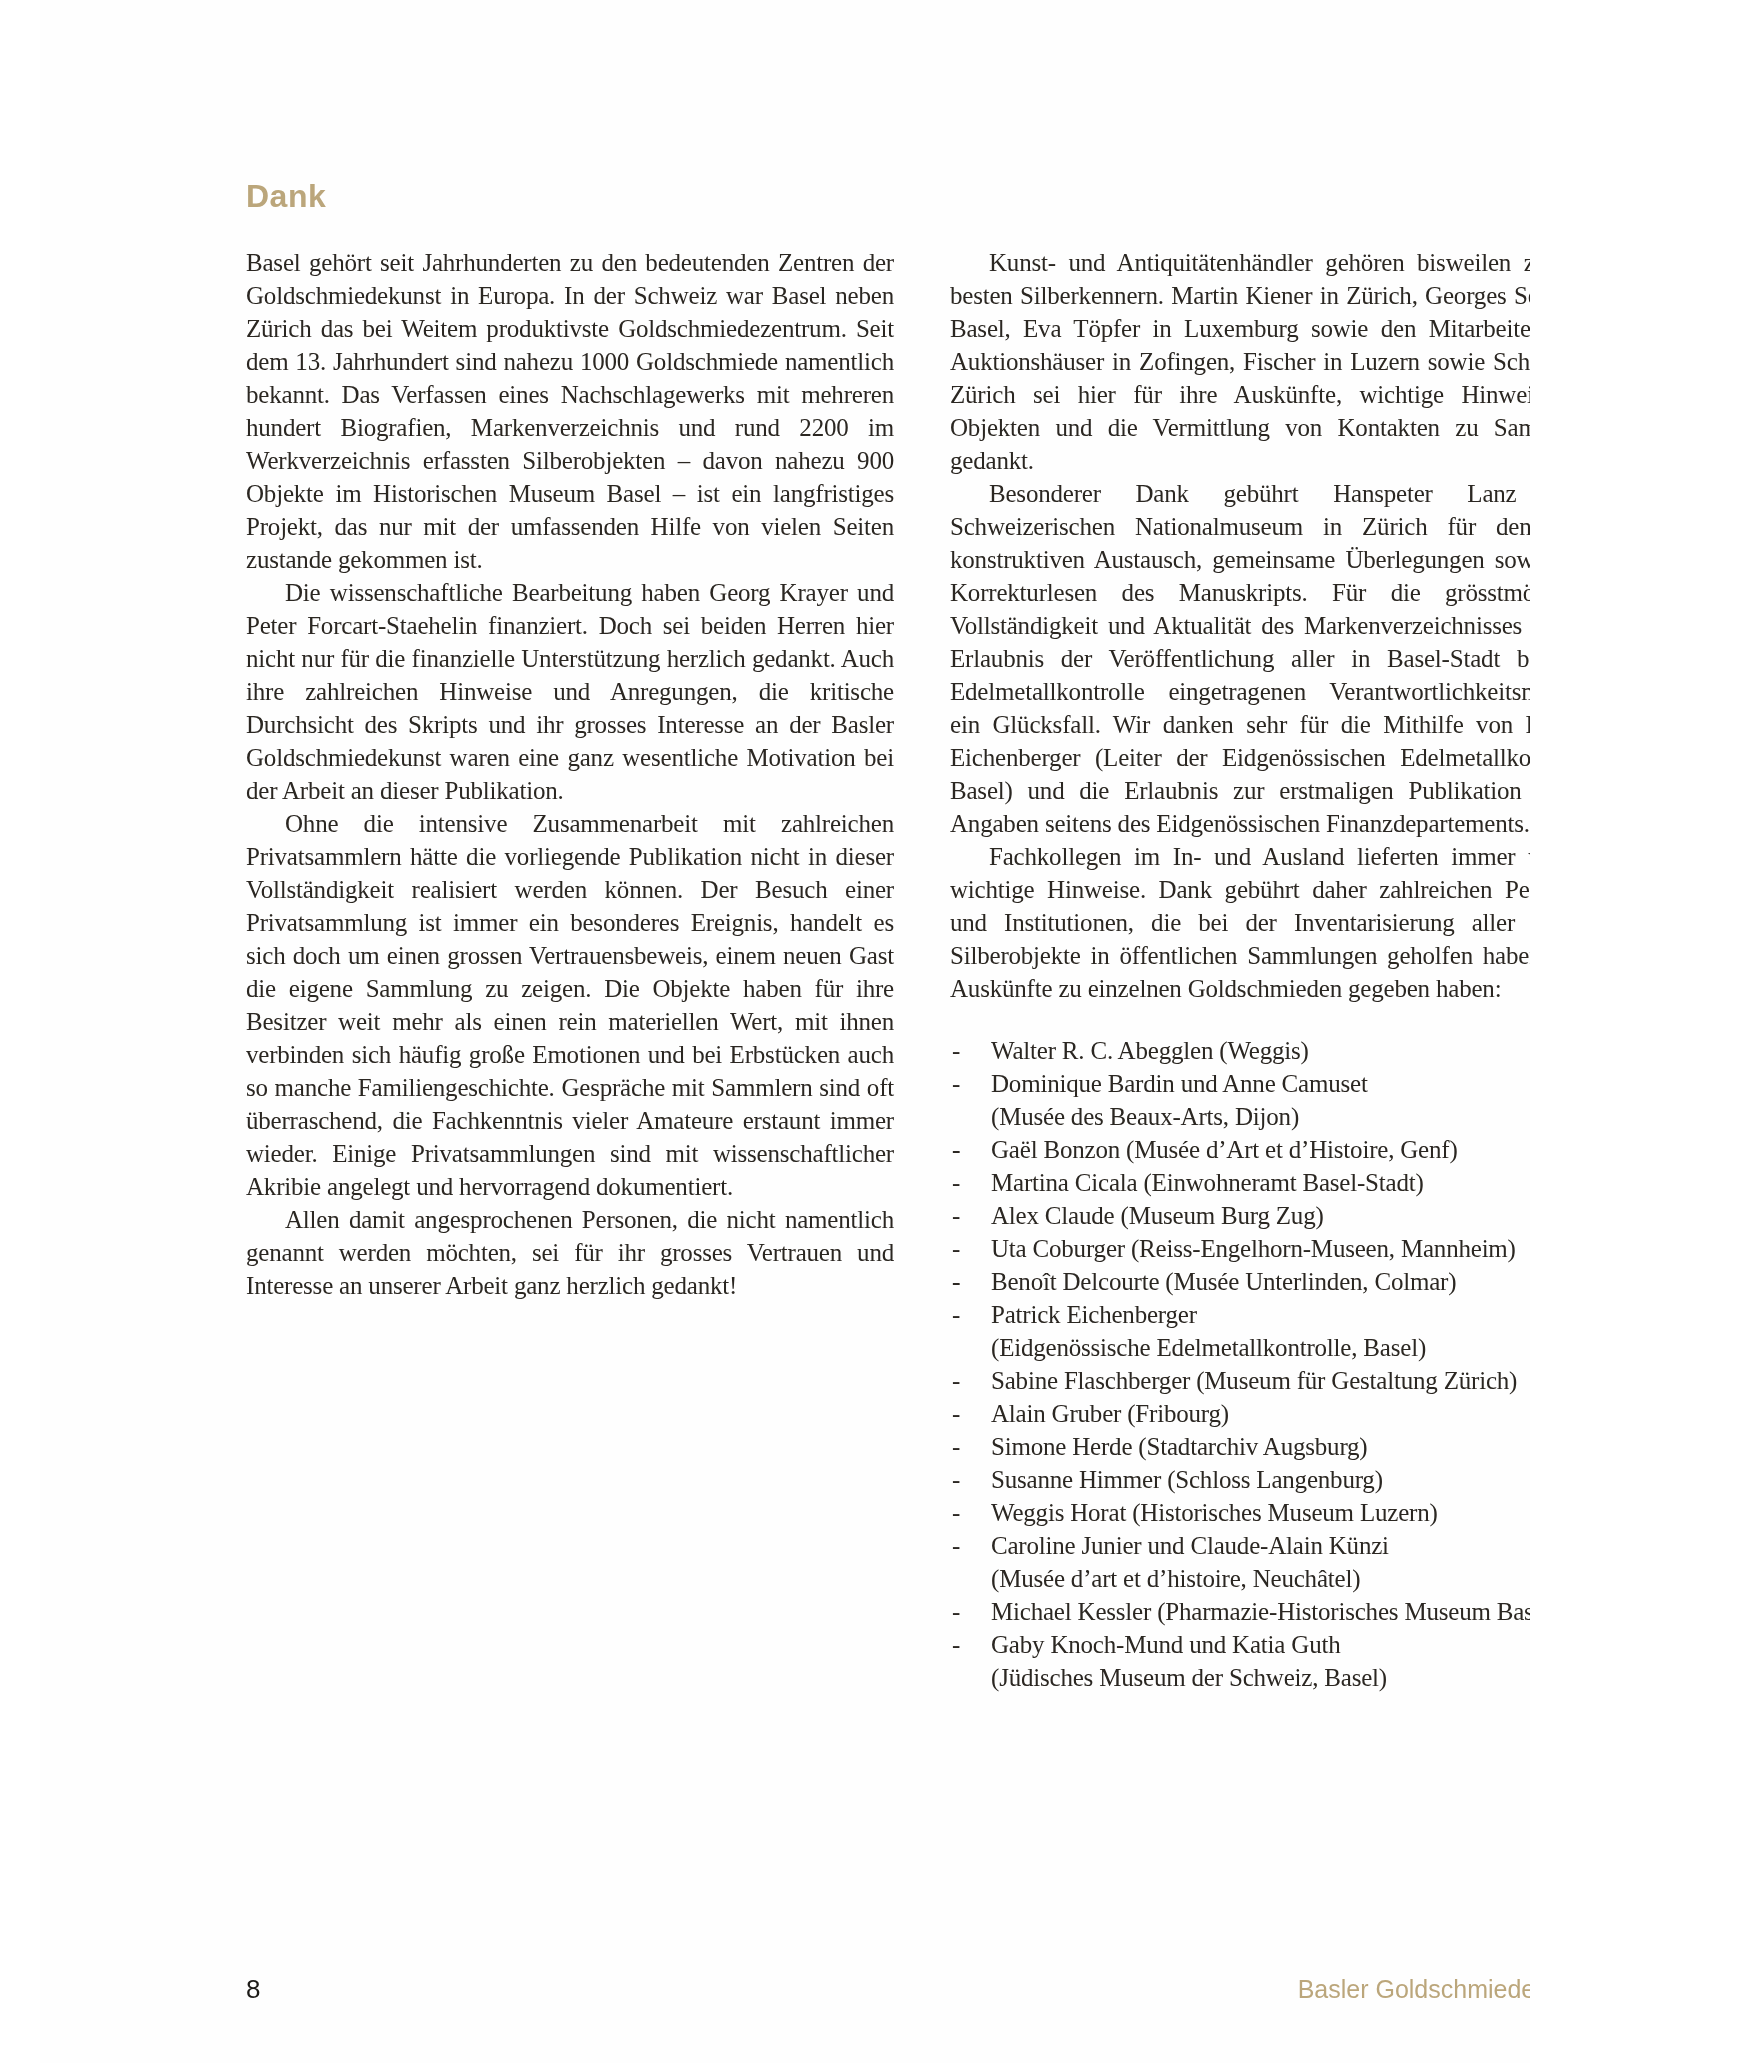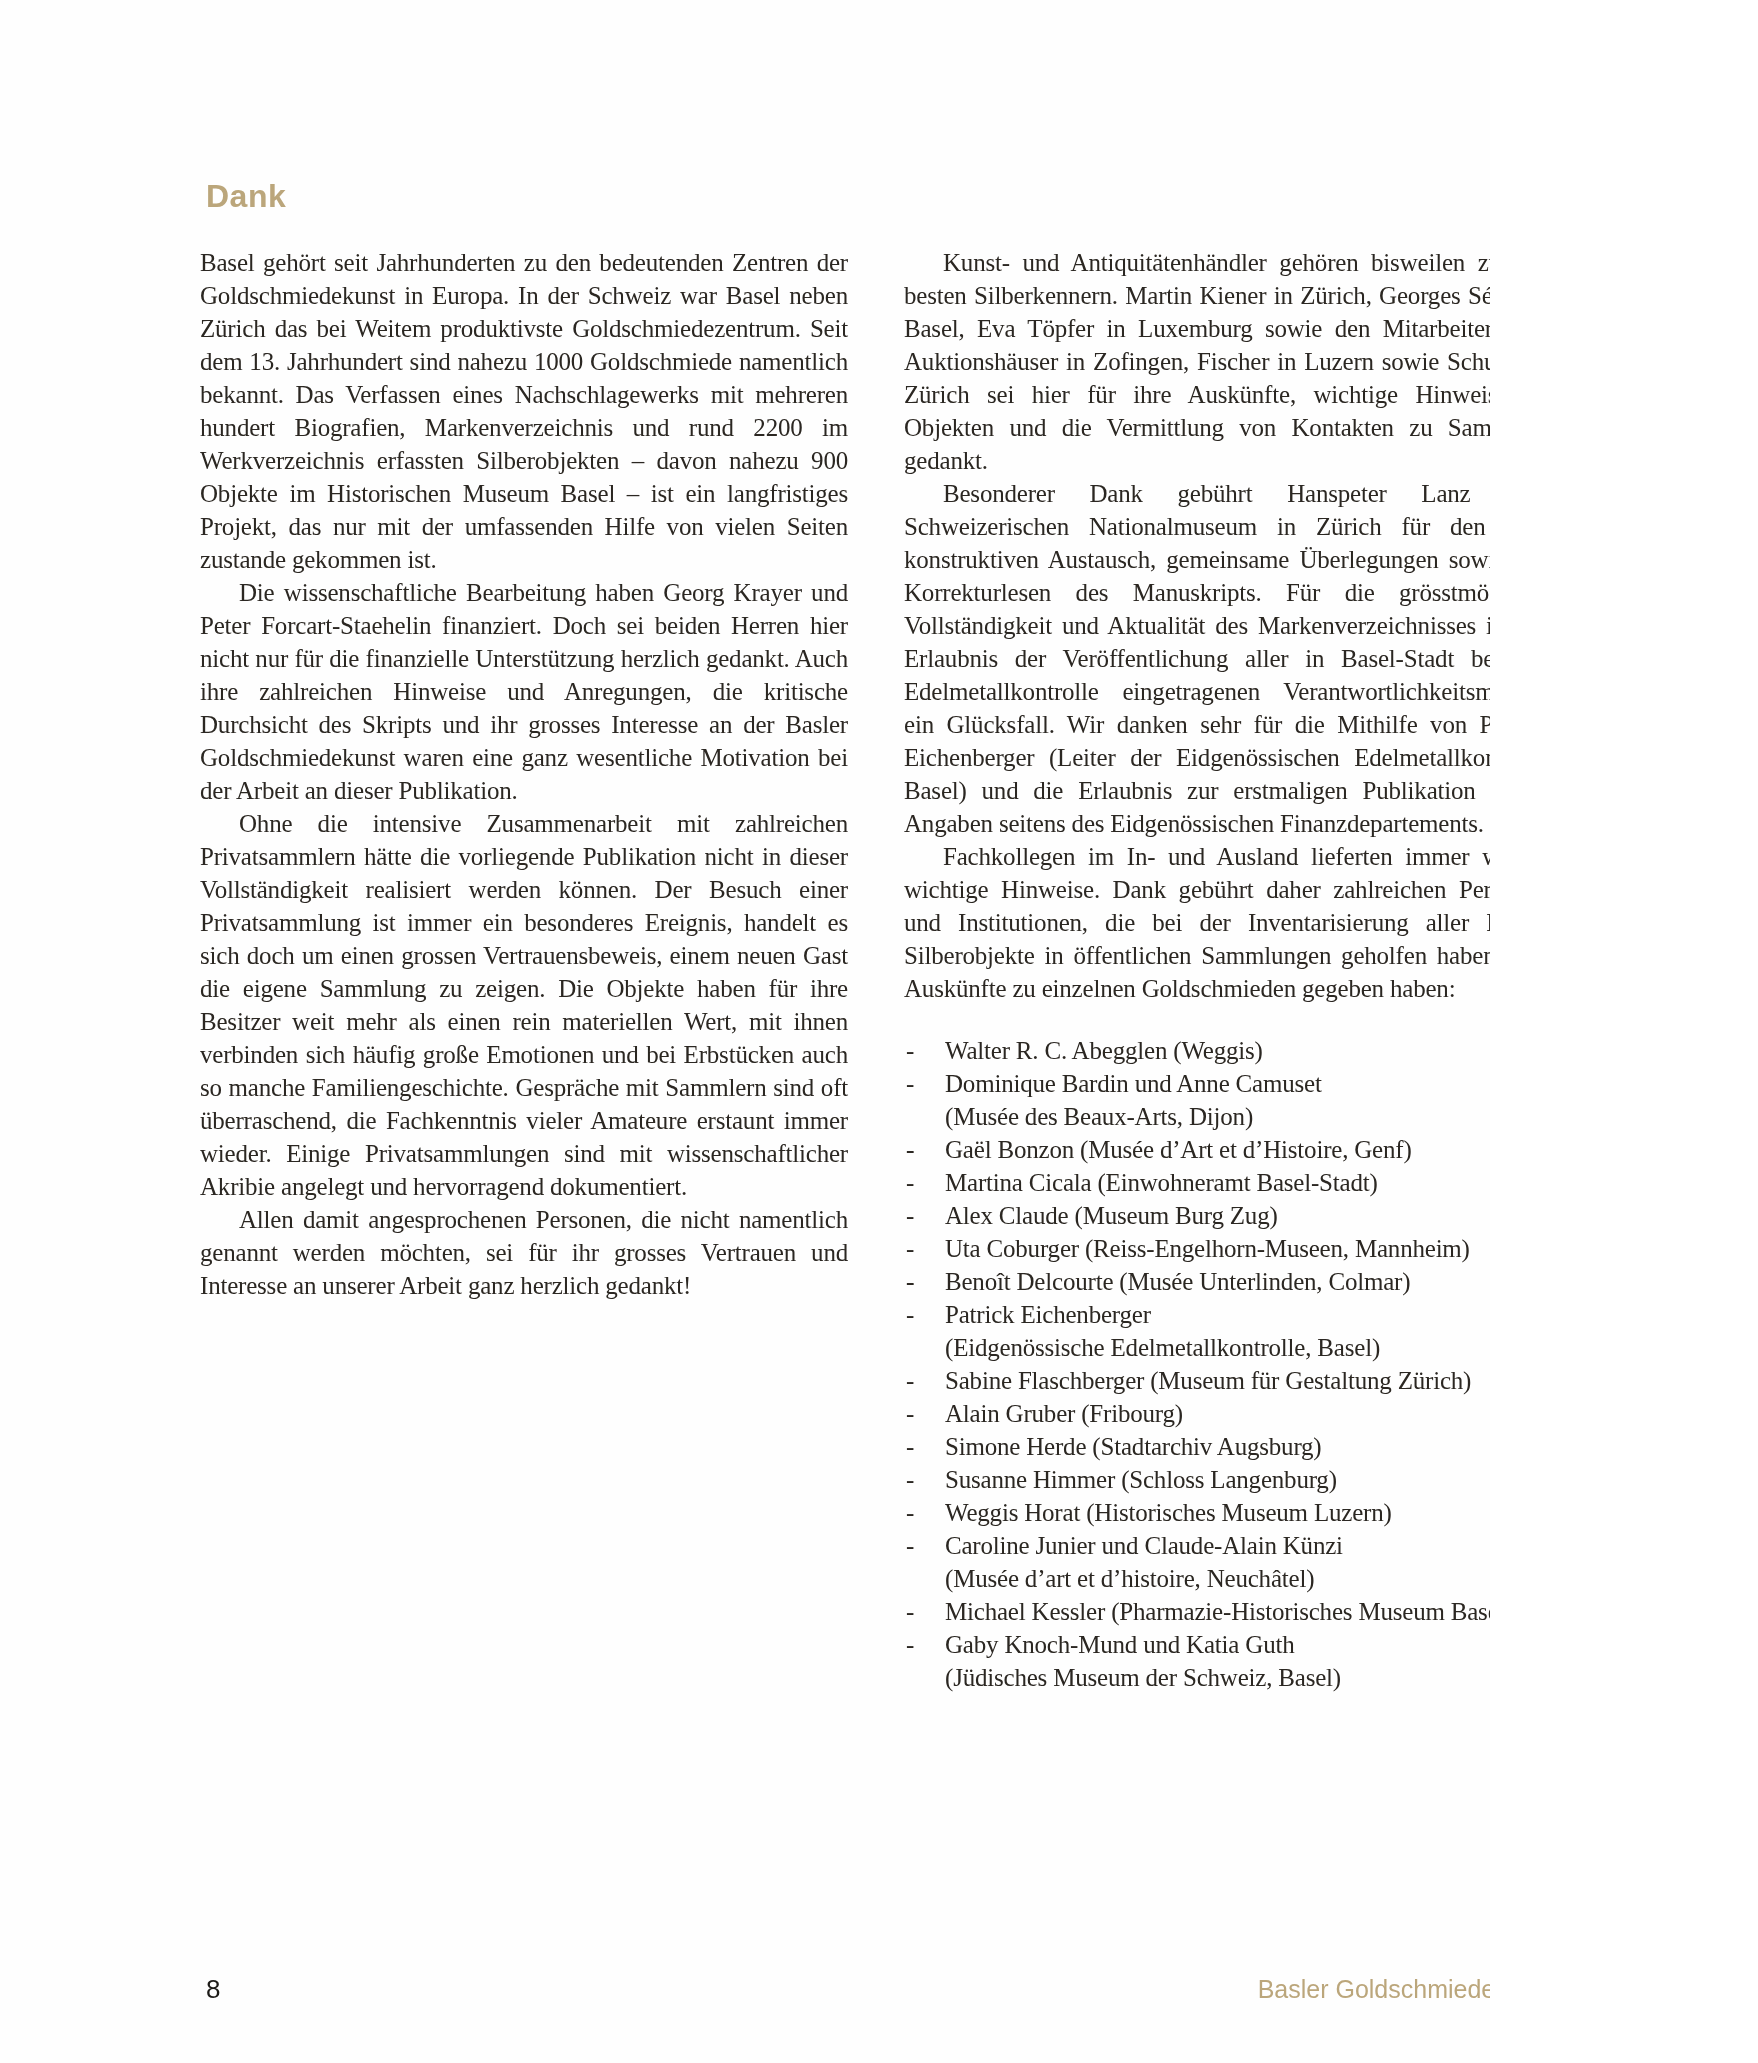--- a/index.html
+++ b/index.html
@@ -5,35 +5,36 @@
   * { margin: 0; padding: 0; box-sizing: border-box; }
   html, body { background: #ffffff; }
   .page {
     position: relative;
     width: 1490px;
     height: 2063px;
     background: #fefefe;
     font-family: "Liberation Serif", serif;
     color: #2b2722;
     overflow: hidden;
+    margin-left: 40px;
   }
   .heading {
     position: absolute;
     left: 206px;
     top: 180px;
     font-family: "Liberation Sans", sans-serif;
     font-weight: bold;
     font-size: 32px;
     line-height: 1;
     color: var(--accent, #bba67b);
     letter-spacing: 0.5px;
   }
   .columns {
     position: absolute;
-    left: 200px;
+    left: 206px;
     top: 246px;
     width: 1349px;
     display: flex;
     justify-content: space-between;
   }
   .col {
     font-size: 25px;
     line-height: 33px;
     letter-spacing: -0.2px;
     text-align: justify;

